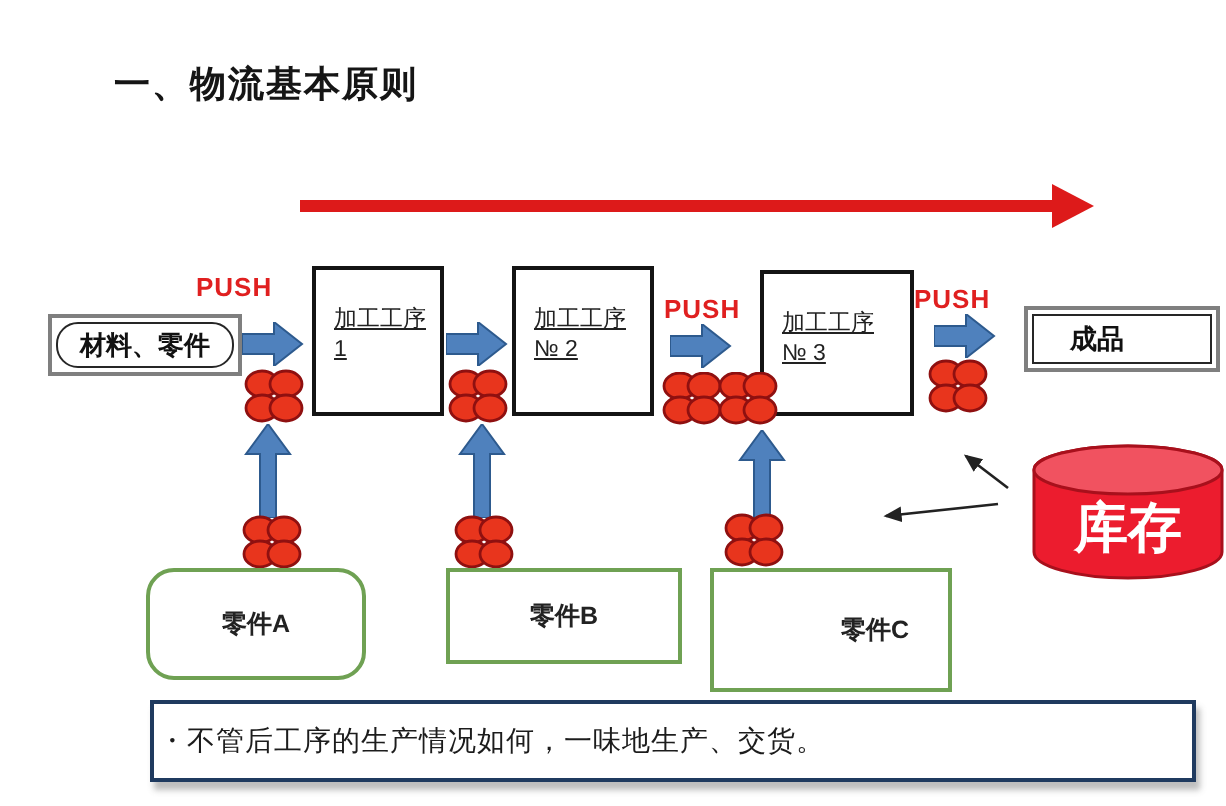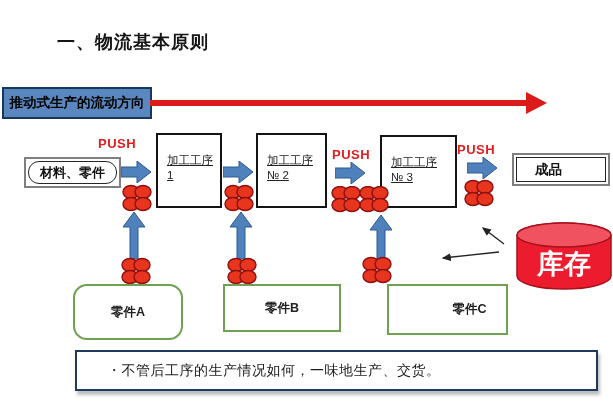--- a/index.html
+++ b/index.html
@@ -43,43 +43,42 @@
   }
   .push1{left:98px;top:136px;}
   .push2{left:332px;top:147px;}
   .push3{left:457px;top:142px;}
   .gbox{
     background:#fff;border:2.5px solid var(--parts-border-green,#6fa153);box-sizing:border-box;
     display:flex;align-items:center;justify-content:center;font-weight:bold;font-size:12.5px;color:#222;
   }
   .gboxA{left:73px;top:284px;width:110px;height:56px;border-radius:14px;}
   .gboxB{left:223px;top:284px;width:118px;height:48px;}
-  .gboxC{left:387px;top:284px;width:121px;height:51px;padding-left:44px;}
+  .gboxC{left:355px;top:284px;width:121px;height:62px;padding-left:44px;}
   .note-box{
     left:75px;top:350px;width:523px;height:41px;background:#fff;
     border:2px solid var(--note-border,#1f3a5f);box-sizing:border-box;
-    display:flex;align-items:center;padding-left:30px;font-size:14px;color:#1c1c1c;
+    display:flex;align-items:center;padding-left:2px;font-size:14px;color:#1c1c1c;
     letter-spacing:0.5px;white-space:nowrap;
     box-shadow:2px 4px 3px rgba(110,110,110,0.45);
   }
   .blue-arrow{fill:var(--process-arrow-blue,#4f81bd);stroke:#2d5a8e;stroke-width:1;}
   .dot{fill:var(--cluster-red,#e8351d);stroke:#8f1010;stroke-width:1.4;}
   .cyl-body{fill:var(--inventory-red,#ec1c2e);stroke:#a8101c;stroke-width:1.5;}
   .cyl-top{fill:#f15260;stroke:#a8101c;stroke-width:1.5;}
   .cyl-text{fill:#ffffff;font-weight:bold;font-size:27px;font-family:"Liberation Sans","DejaVu Sans",sans-serif;}
   .ptr{stroke:#222;stroke-width:1.3;}
 </style>
 </head>
 <body>
 
 <div class="canvas">
 
   <div class="abs slide-title">一、物流基本原则</div>
 
-  <div class="abs flow-box">推动式生产的流动方向</div>
   <div class="abs red-shaft"></div>
   <div class="abs red-head"></div>
 
   <div class="abs push push1">PUSH</div>
   <div class="abs push push2">PUSH</div>
   <div class="abs push push3">PUSH</div>
 
   <div class="abs dbox mat-box">
     <div class="dbox-inner">材料、零件</div>
   </div>

